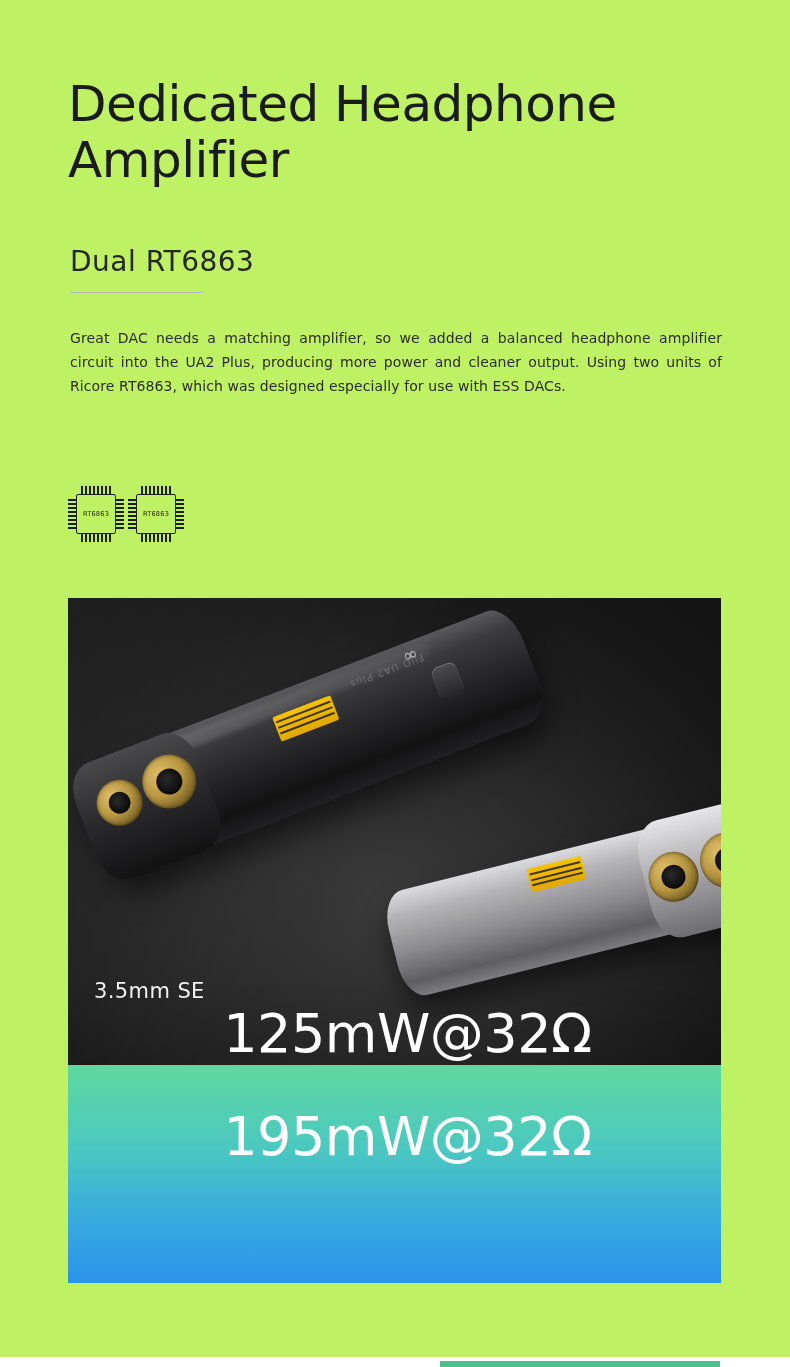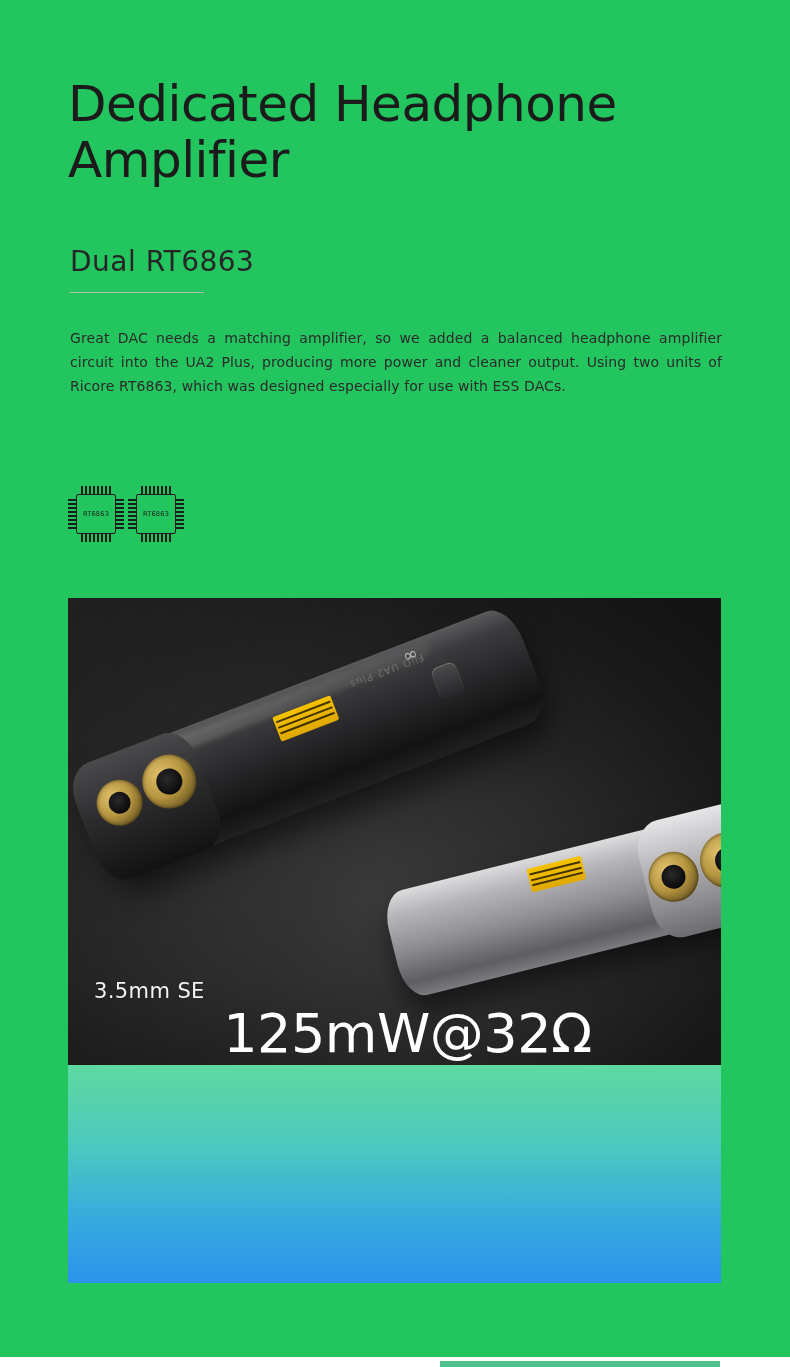--- a/index.html
+++ b/index.html
@@ -12,21 +12,21 @@
     height: 1367px;
     font-family: "DejaVu Sans", sans-serif;
     overflow: hidden;
     position: relative;
   }
 
   .page {
     width: 790px;
     height: 1367px;
     position: relative;
-    background: #22c55e;
+    background: #bef264;
   }
 
   
   .headline {
     position: absolute;
     left: 68px;
     top: 42px;
     width: 660px;
     font-size: 50px;
     line-height: 1.12;
@@ -482,20 +482,21 @@
     </div>
 
     <div class="gradient-band"></div>
 
     <div class="spec spec-se">
       <div class="small">3.5mm SE</div>
       <div class="big">125mW@32Ω</div>
     </div>
 
     <div class="spec spec-bal">
+      <div class="big">195mW@32Ω</div>
     </div>
   </div>
 
   <div class="bottom-strip">
     <div class="accent"></div>
   </div>
 
 </div>
 
 </body></html>

